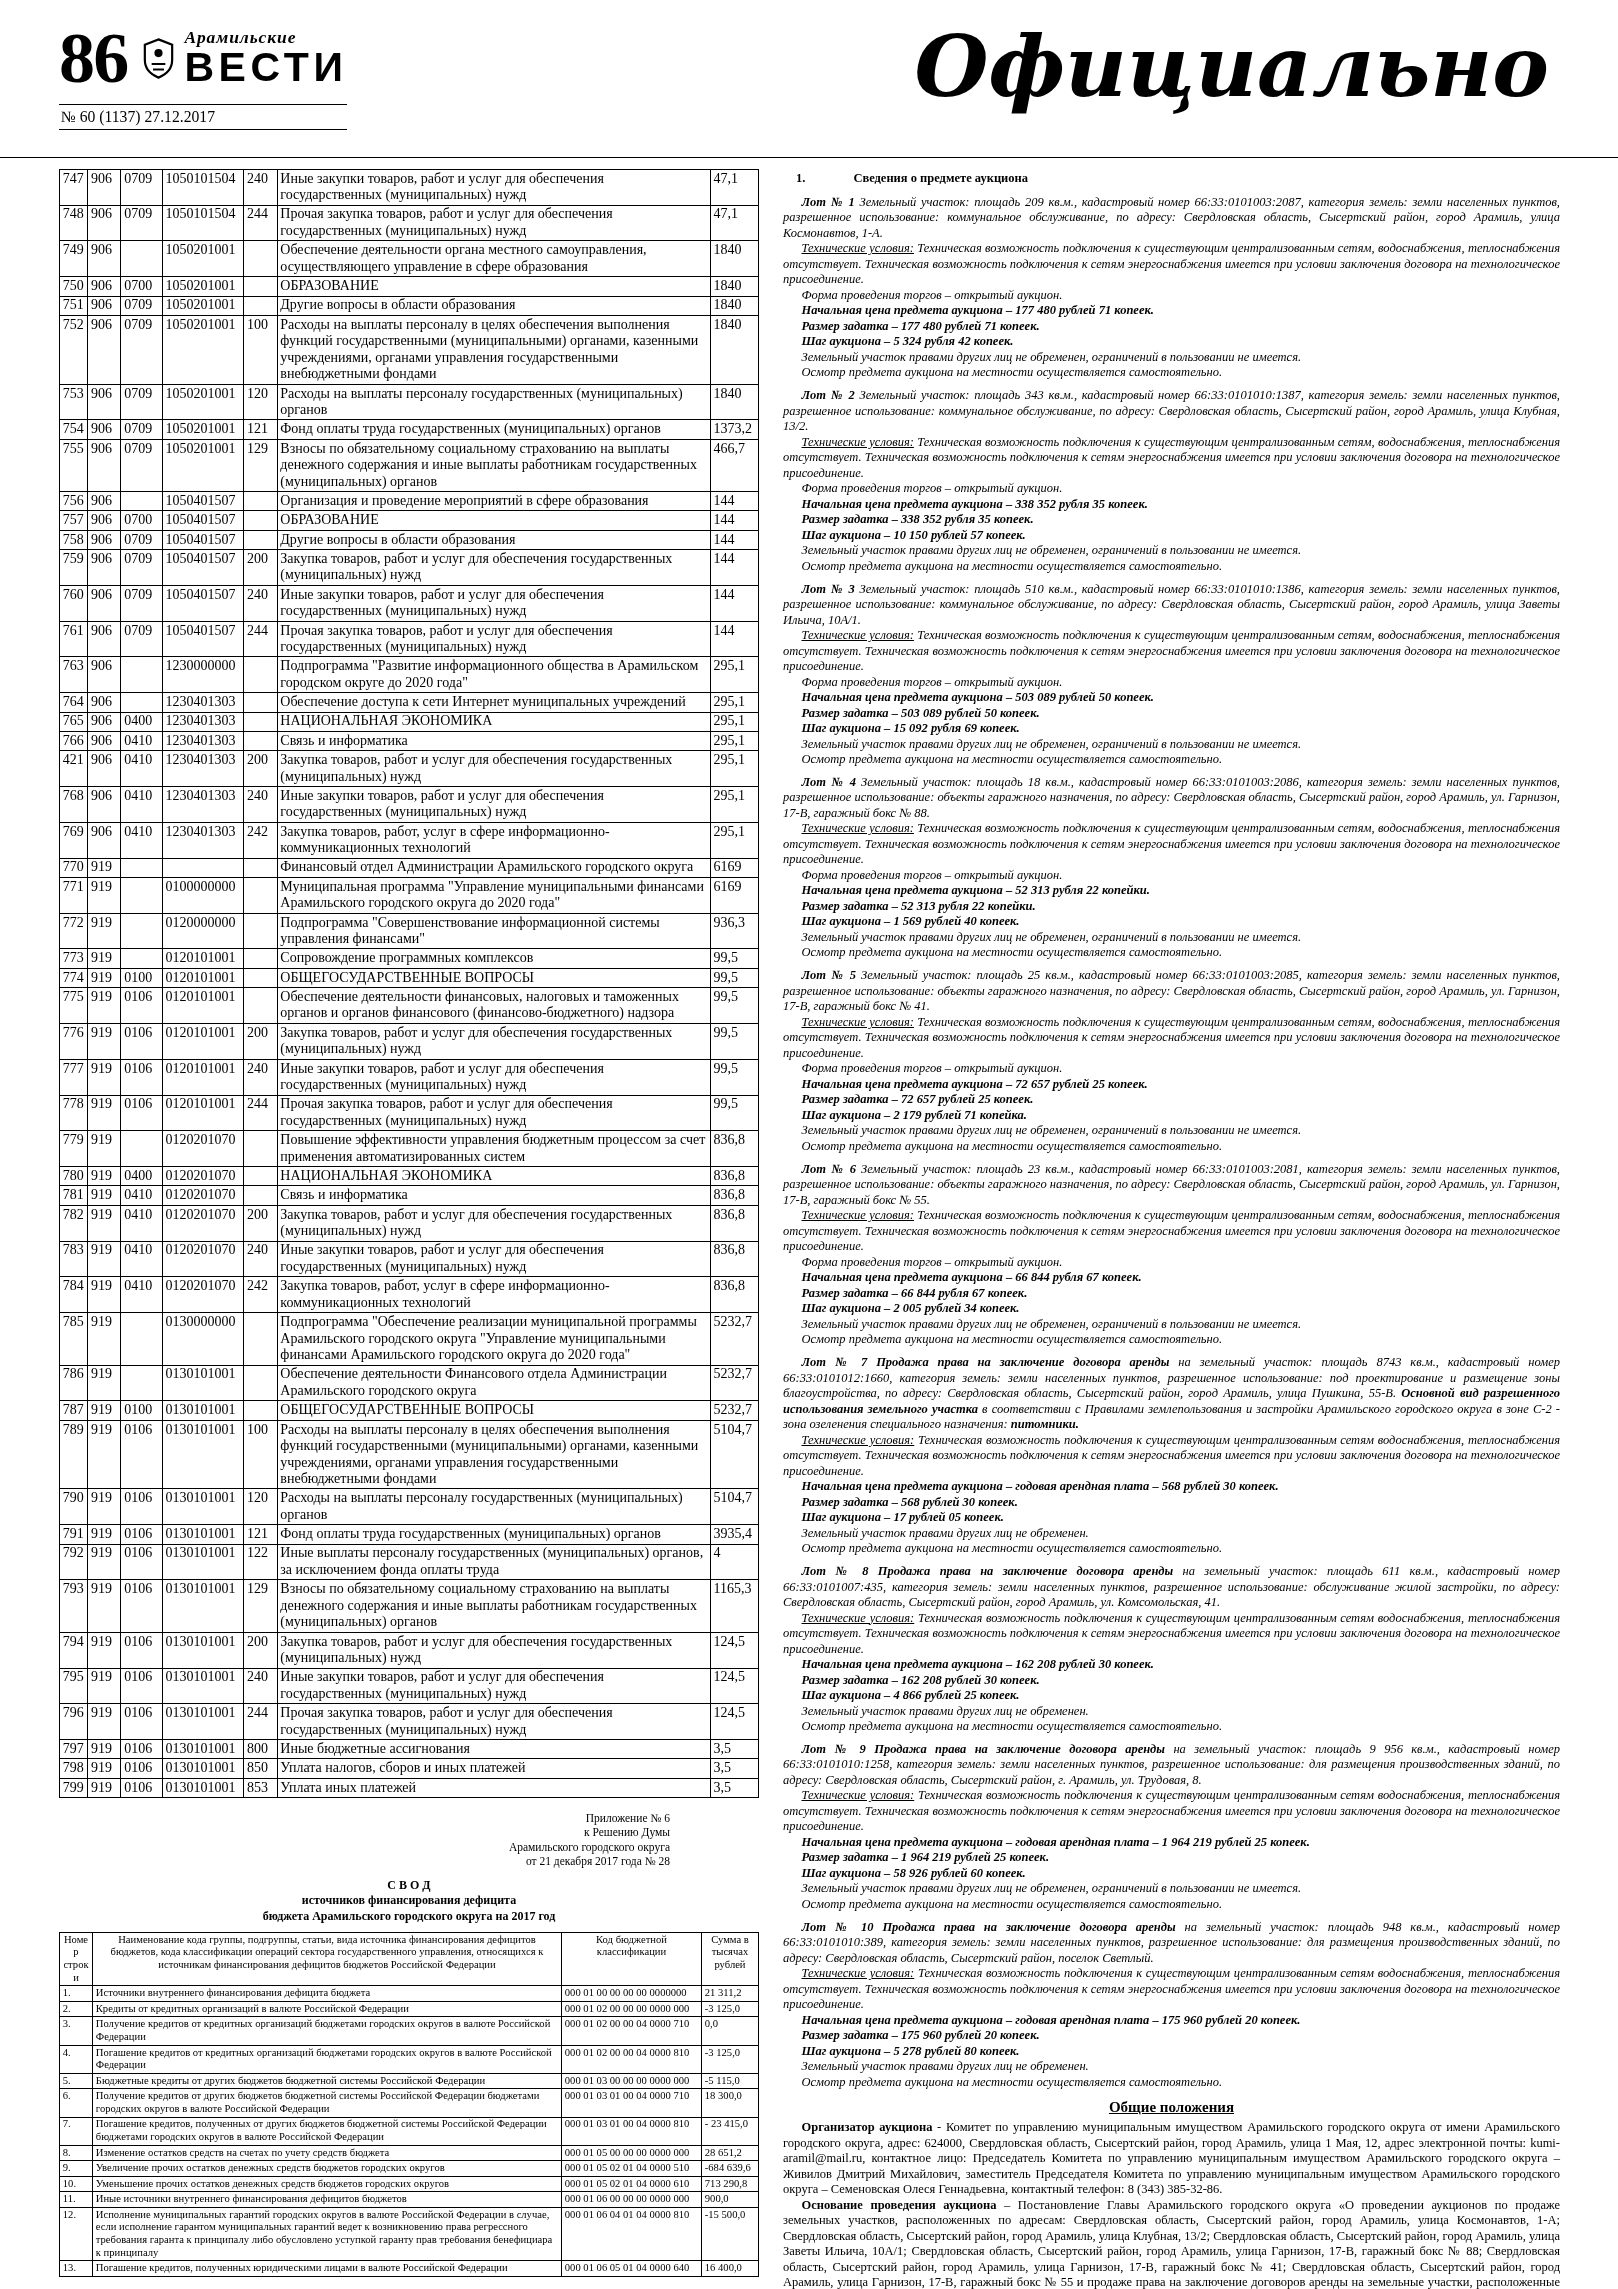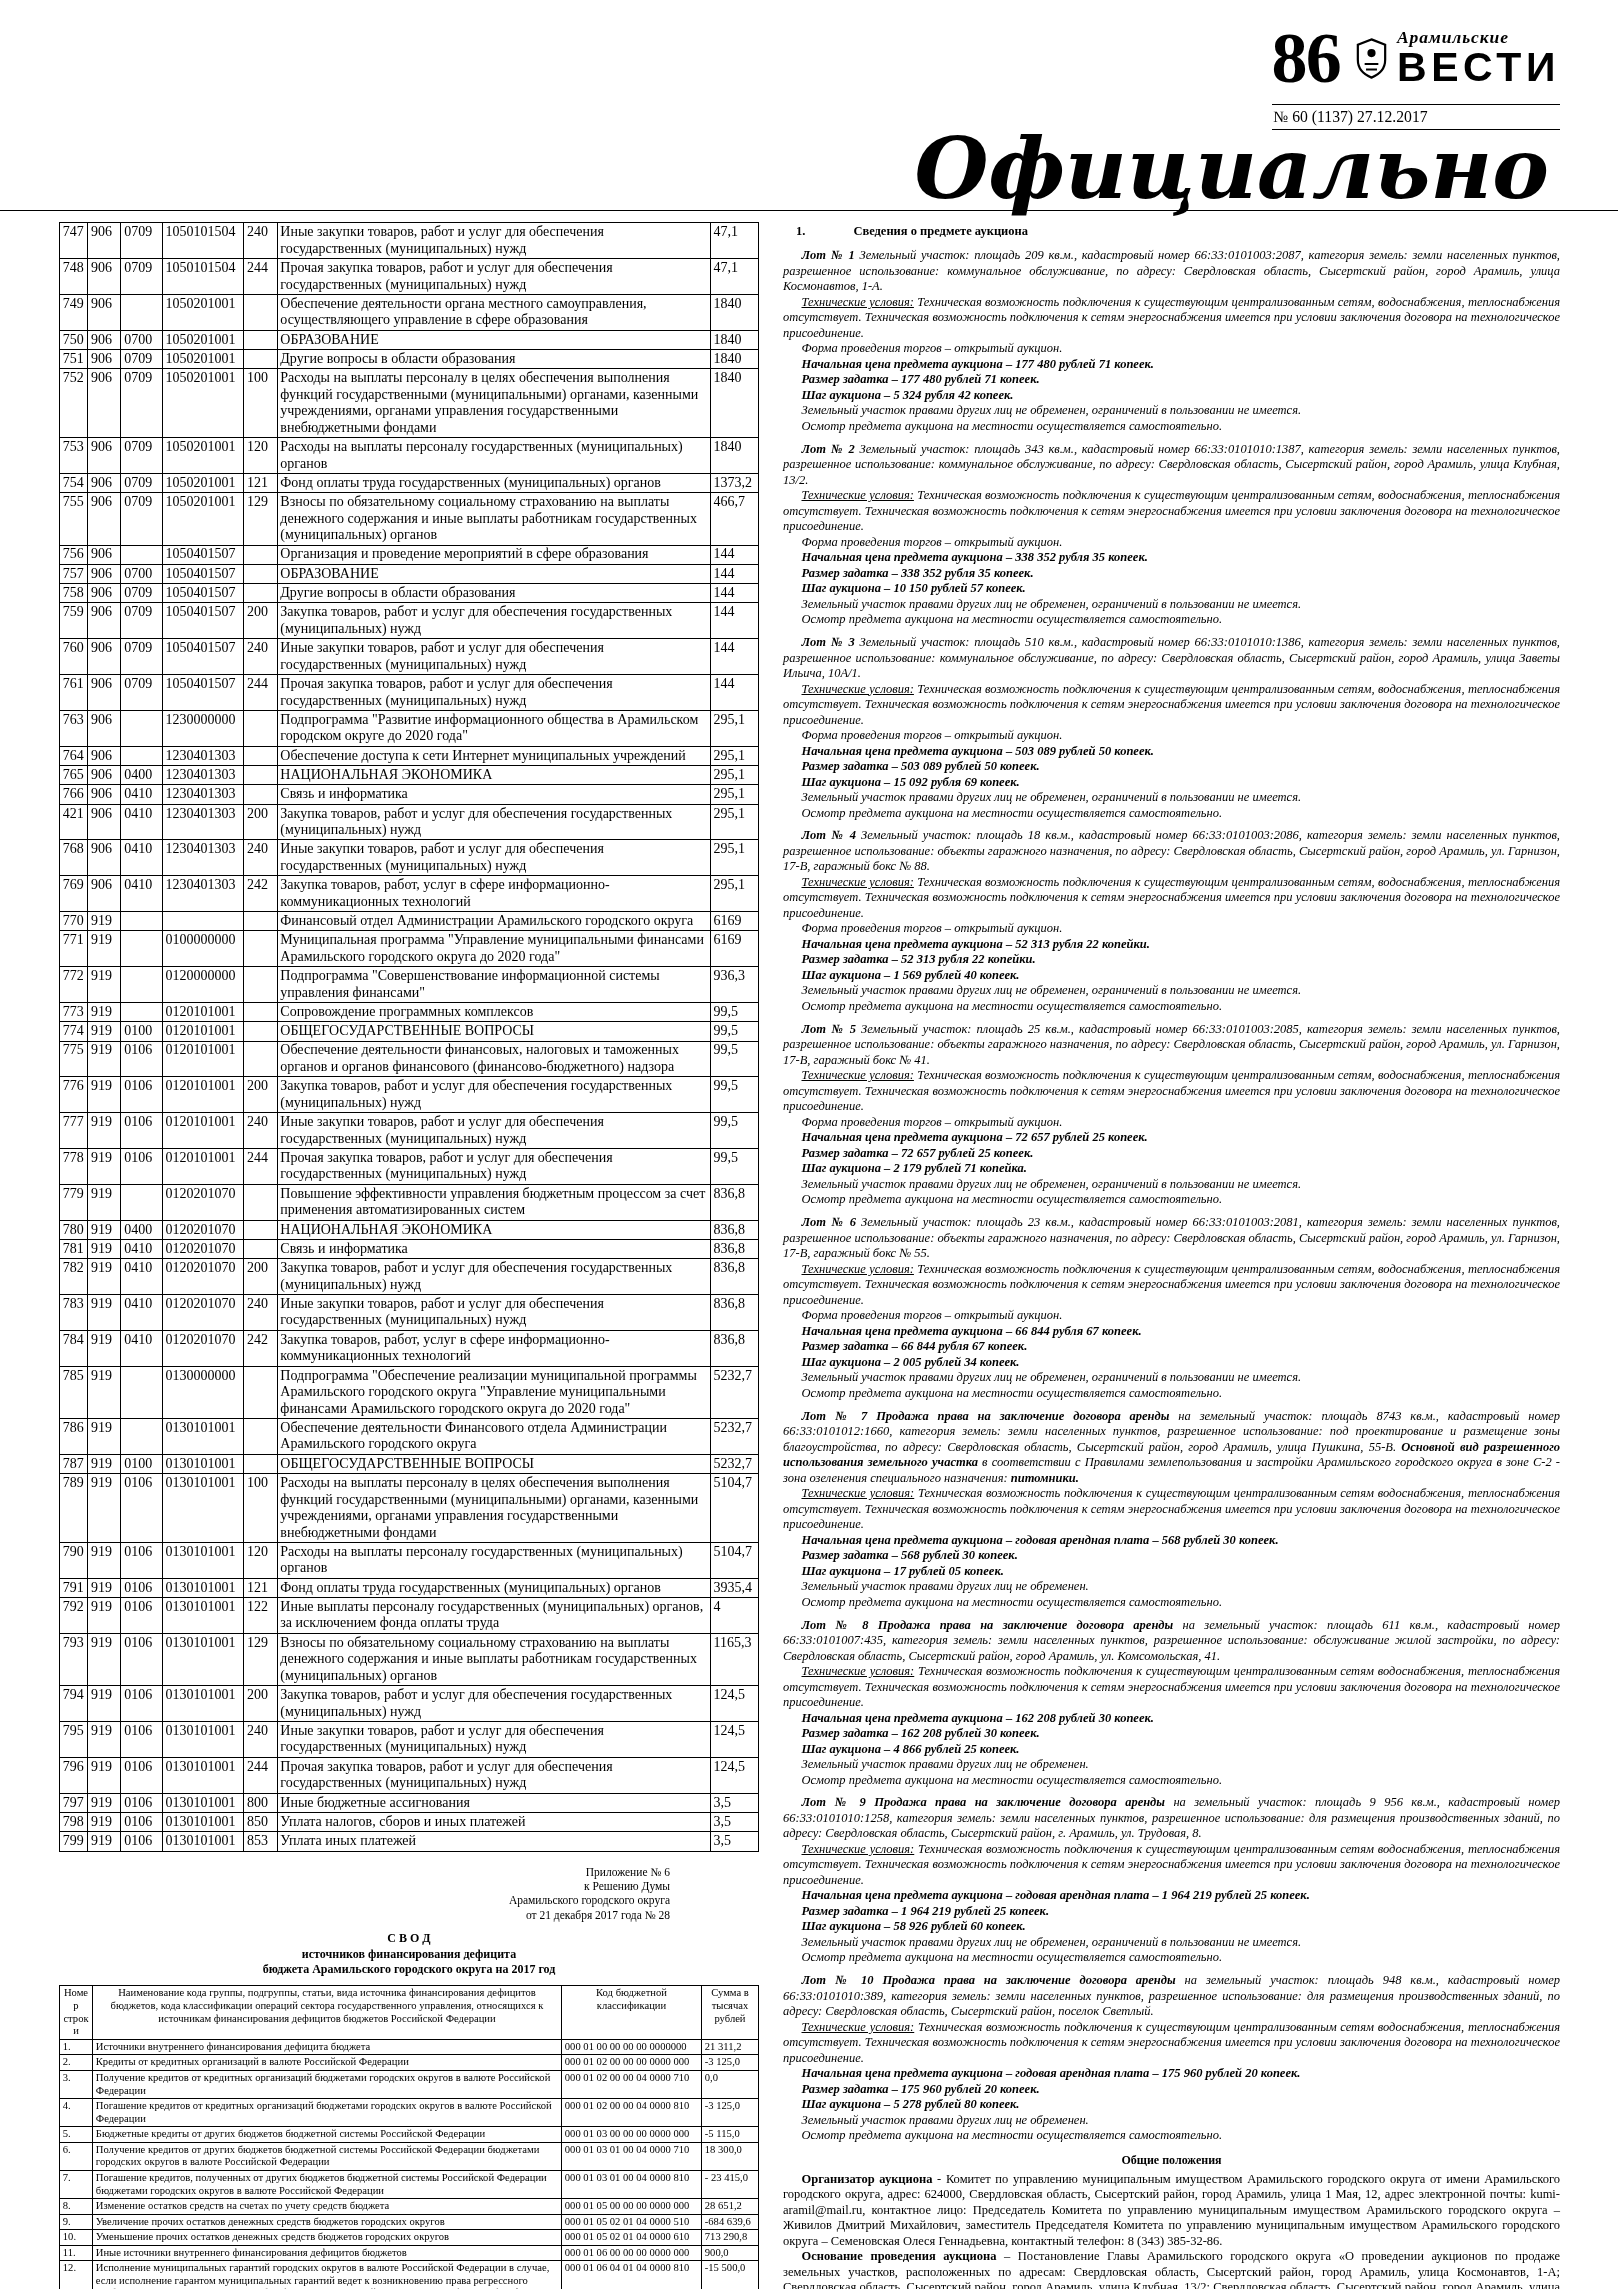--- a/index.html
+++ b/index.html
@@ -1,20 +1,20 @@
 <!DOCTYPE html>
 <html lang="ru" style="font-size:14.8px"><head>
 <meta charset="utf-8">
 <style>
   html,body{margin:0;padding:0;background:#e8e8e8;}
   .page{width:1619px;height:2290px;background:#ffffff;color:#000;overflow:hidden;
         font-family:"Liberation Serif","DejaVu Serif",serif;position:relative;box-sizing:border-box;}
   
-  header{display:flex;justify-content:space-between;align-items:flex-end;
-         padding:28px 59px 4px 59px;border-bottom:1.8px solid #000;flex-direction:column;}
+  header{display:flex;justify-content:space-between;
+         padding:28px 59px 27px 59px;border-bottom:1.8px solid #000;}
   .mast{display:inline-block;}
   .mast-top{display:flex;align-items:center;gap:14.8px;}
   .page-num{font-size:72px;font-weight:bold;line-height:.85;letter-spacing:-1.8px;}
   .logo{display:flex;align-items:center;gap:9.2px;}
   .crest svg{display:block;}
   .logo-words{display:flex;flex-direction:column;line-height:1;}
   .logo-small{font-size:17.5px;font-style:italic;font-weight:bold;letter-spacing:0.9px;}
   .logo-big{font-size:41px;font-weight:900;letter-spacing:4.6px;font-family:"Liberation Sans","DejaVu Sans",sans-serif;}
   .issue-line{border-top:1.8px solid #000;border-bottom:1.8px solid #000;margin-top:15px;
               padding:2.8px 1.8px;font-size:15.7px;}
@@ -37,21 +37,21 @@
   .svod{font-size:10.6px;line-height:1.2;}
   .svod th{font-weight:normal;text-align:center;}
   
   .notice-title{text-align:center;font-weight:normal;font-size:12px;margin:20px 0 9.2px 0;}
   .notice-body{text-align:center;font-weight:bold;font-size:11.5px;line-height:1.3;padding:0 26px;}
   
   .auction-heading{display:flex;gap:48px;font-weight:bold;font-size:12.5px;margin:1.8px 0 9.2px 13px;}
   .lot{margin-bottom:7.4px;}
   .lot-p{margin:0;text-indent:18.5px;font-style:italic;font-size:12.5px;line-height:1.24;text-align:justify;}
   .gen-p{margin:0;text-indent:18.5px;font-size:12.5px;line-height:1.24;text-align:justify;}
-  .general-title{text-align:center;font-weight:bold;font-size:12px;margin:9.2px 0 3.7px 0;}
+  .general-title{text-align:center;font-weight:bold;font-size:15px;margin:9.2px 0 3.7px 0;text-decoration:underline;}
   .bold{font-weight:bold;}
   .und{text-decoration:underline;}
 </style>
 </head>
 <body>
 
 <div class="page">
 
   <header>
     <div class="mast">

